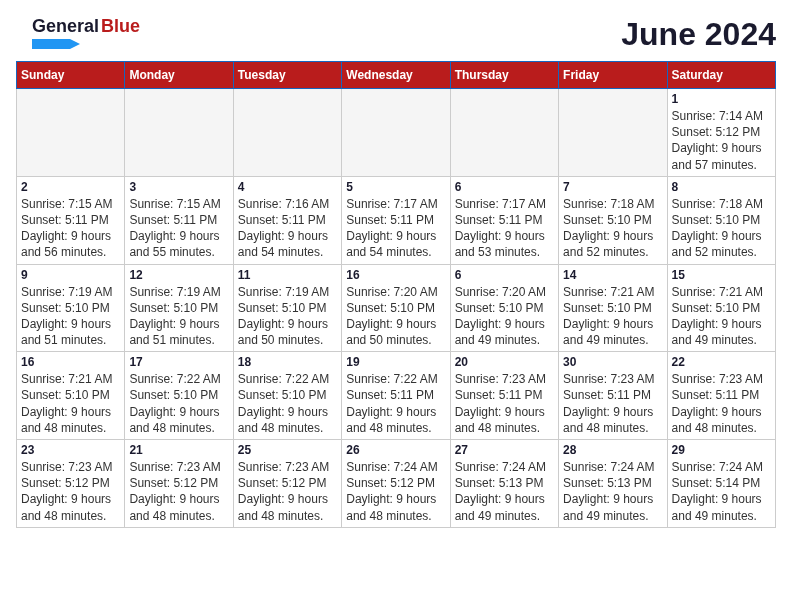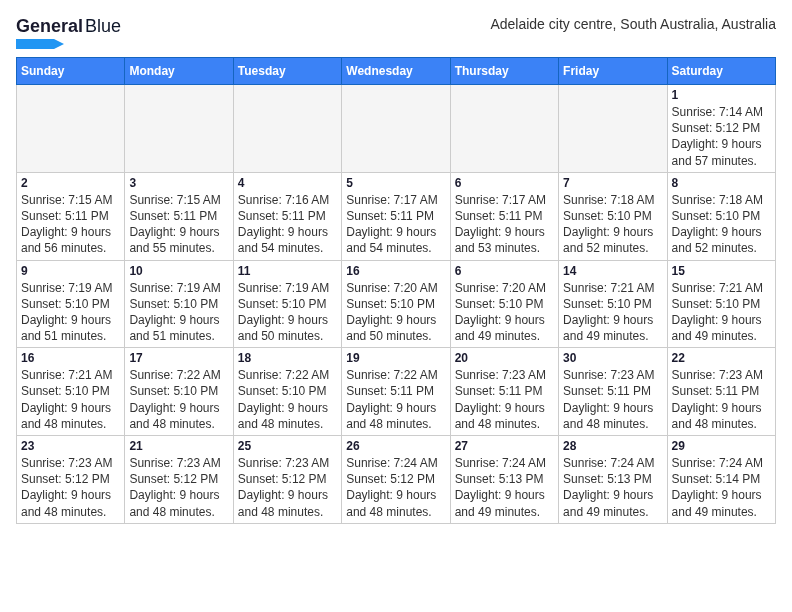--- a/index.html
+++ b/index.html
@@ -13,40 +13,41 @@
     .header-area {
       display: flex;
       justify-content: space-between;
       align-items: flex-start;
       margin-bottom: 8px;
     }
     .logo {
       display: flex;
       flex-direction: column;
       align-items: flex-start;
+      margin-left: 16px;
     }
     .title-area {
       text-align: right;
     }
     .month-title {
       font-size: 32px;
       font-weight: bold;
       color: #1a1a2e;
     }
     .location-title {
       font-size: 14px;
       color: #333;
     }
     .calendar {
       width: 100%;
       border-collapse: collapse;
       border: 1px solid #ccc;
     }
     .calendar th {
-      background: #3b82f6;
+      background: #b91c1c;
       color: #fff;
       font-size: 12px;
       font-weight: bold;
       padding: 6px 4px;
       text-align: left;
       border: 1px solid #1565c0;
     }
     .calendar td {
       vertical-align: top;
       border: 1px solid #ccc;
@@ -72,30 +73,30 @@
       line-height: 1.35;
     }
   </style>
 </head>
 <body>
 
 <div class="header-area">
   <div class="logo">
     <div style="display:flex;align-items:center;gap:2px;">
       <span style="font-size:18px;font-weight:bold;color:#1a1a2e;">General</span>
-      <span style="font-size:18px;font-weight:normal;color:#0f172a;text-align:right;">Blue</span>
+      <span style="font-size:18px;font-weight:bold;color:#b91c1c;text-align:right;">Blue</span>
     </div>
     <div style="display:flex;align-items:center;margin-top:2px;">
       <svg width="48" height="10" viewBox="0 0 48 10">
         <polygon points="0,0 38,0 48,5 38,10 0,10" fill="#2196f3"></polygon>
       </svg>
     </div>
   </div>
   <div class="title-area">
-    <div class="location-title">Adelaide city centre, South Australia, Australia</div>
+    <div class="month-title">June 2024</div>
   </div>
 </div>
 
 <table class="calendar">
   <thead>
     <tr>
       <th>Sunday</th>
       <th>Monday</th>
       <th>Tuesday</th>
       <th>Wednesday</th>
@@ -185,21 +186,21 @@
     <tr>
       <td>
         <div class="day-number">9</div>
         <div class="day-info">
           <span>Sunrise: 7:19 AM</span><br>
           <span>Sunset: 5:10 PM</span><br>
           <span>Daylight: 9 hours and 51 minutes.</span>
         </div>
       </td>
       <td>
-        <div class="day-number">10</div>
+        <div class="day-number">12</div>
         <div class="day-info">
           <span>Sunrise: 7:19 AM</span><br>
           <span>Sunset: 5:10 PM</span><br>
           <span>Daylight: 9 hours and 51 minutes.</span>
         </div>
       </td>
       <td>
         <div class="day-number">11</div>
         <div class="day-info">
           <span>Sunrise: 7:19 AM</span><br>

